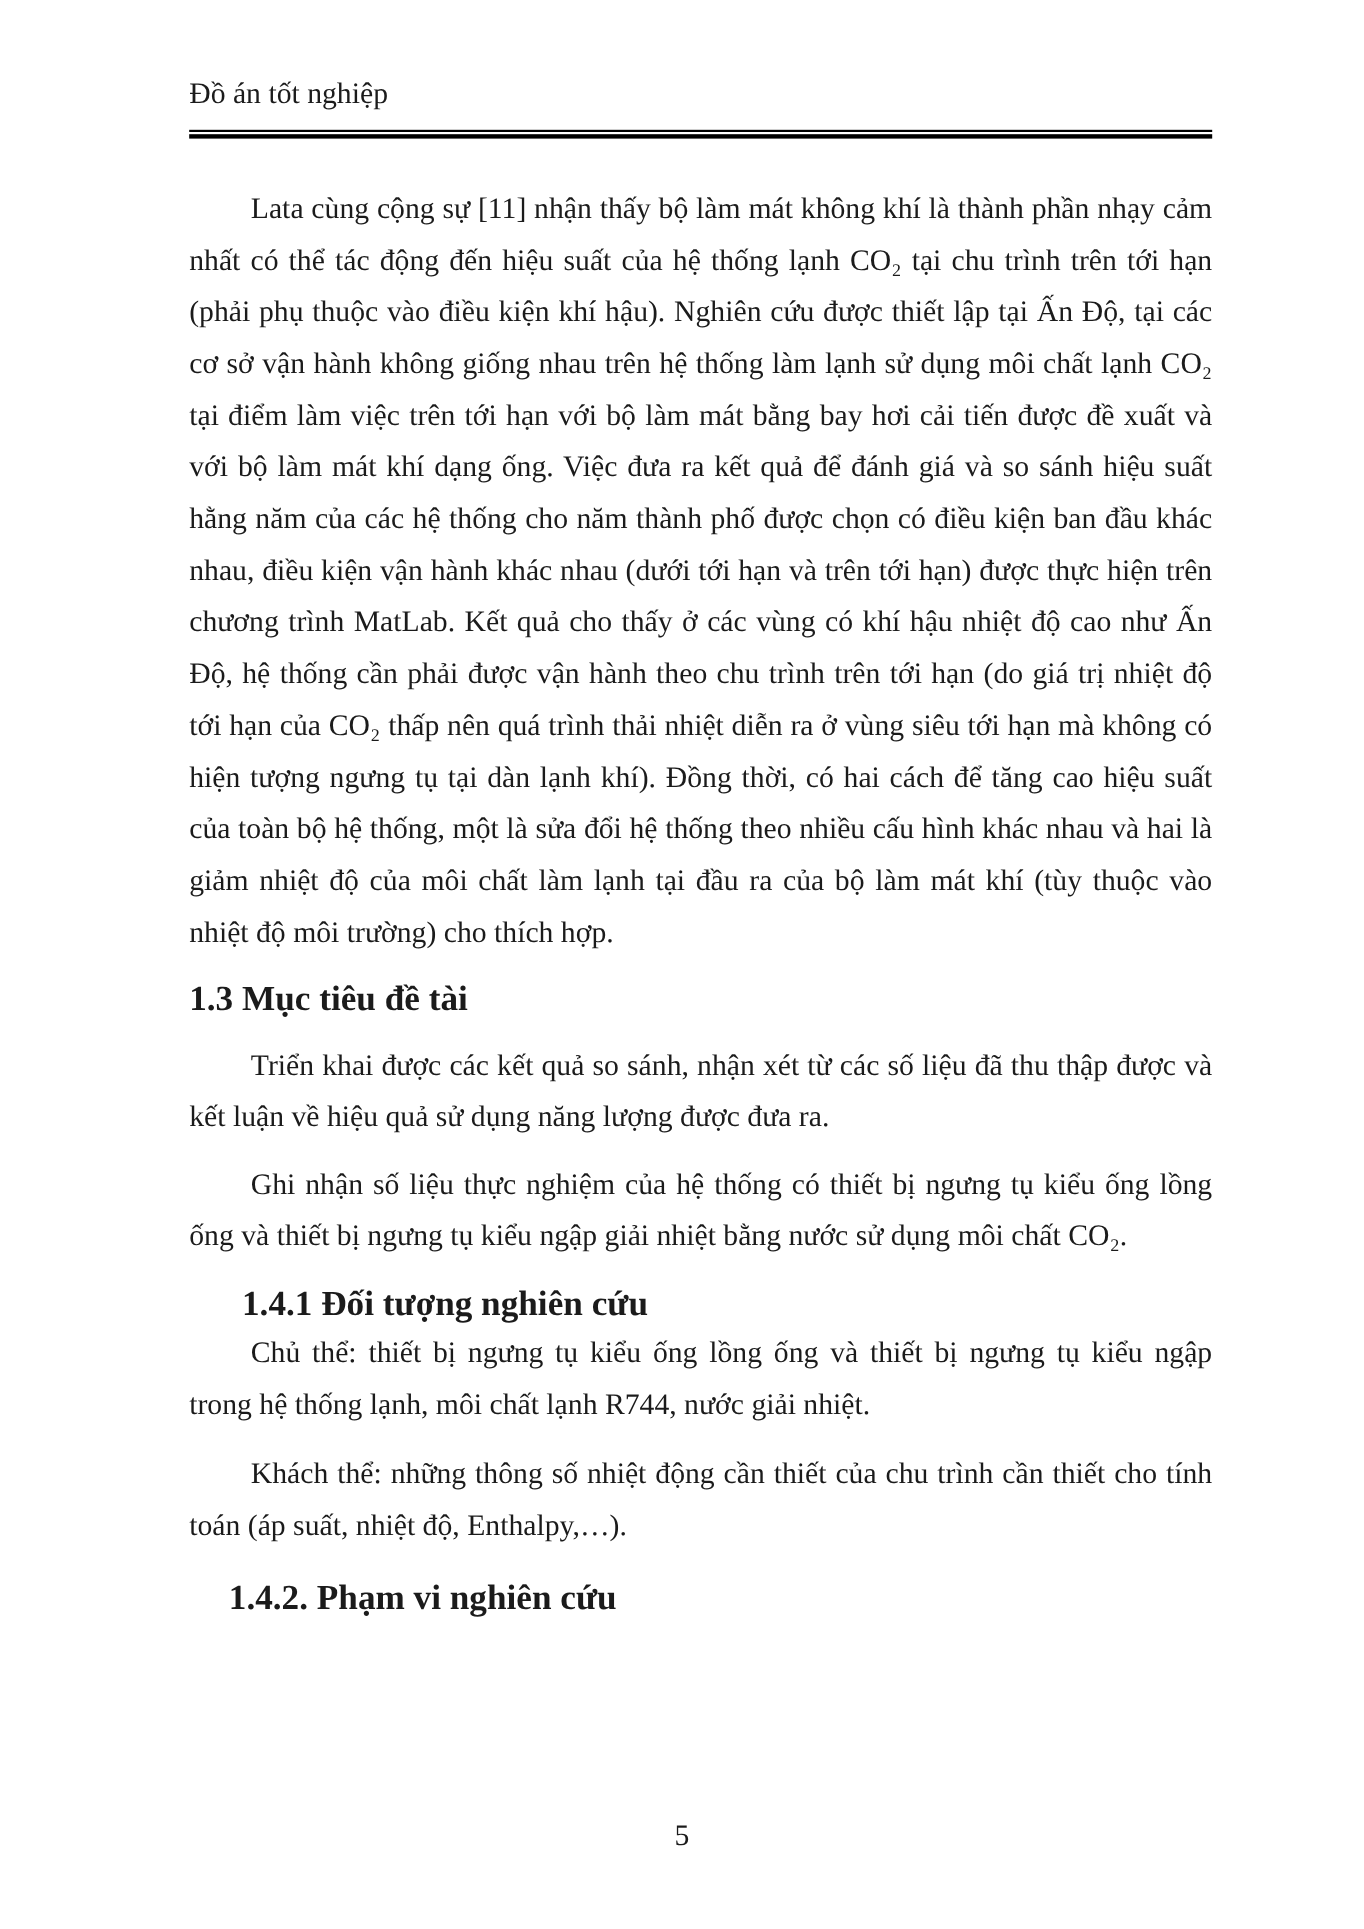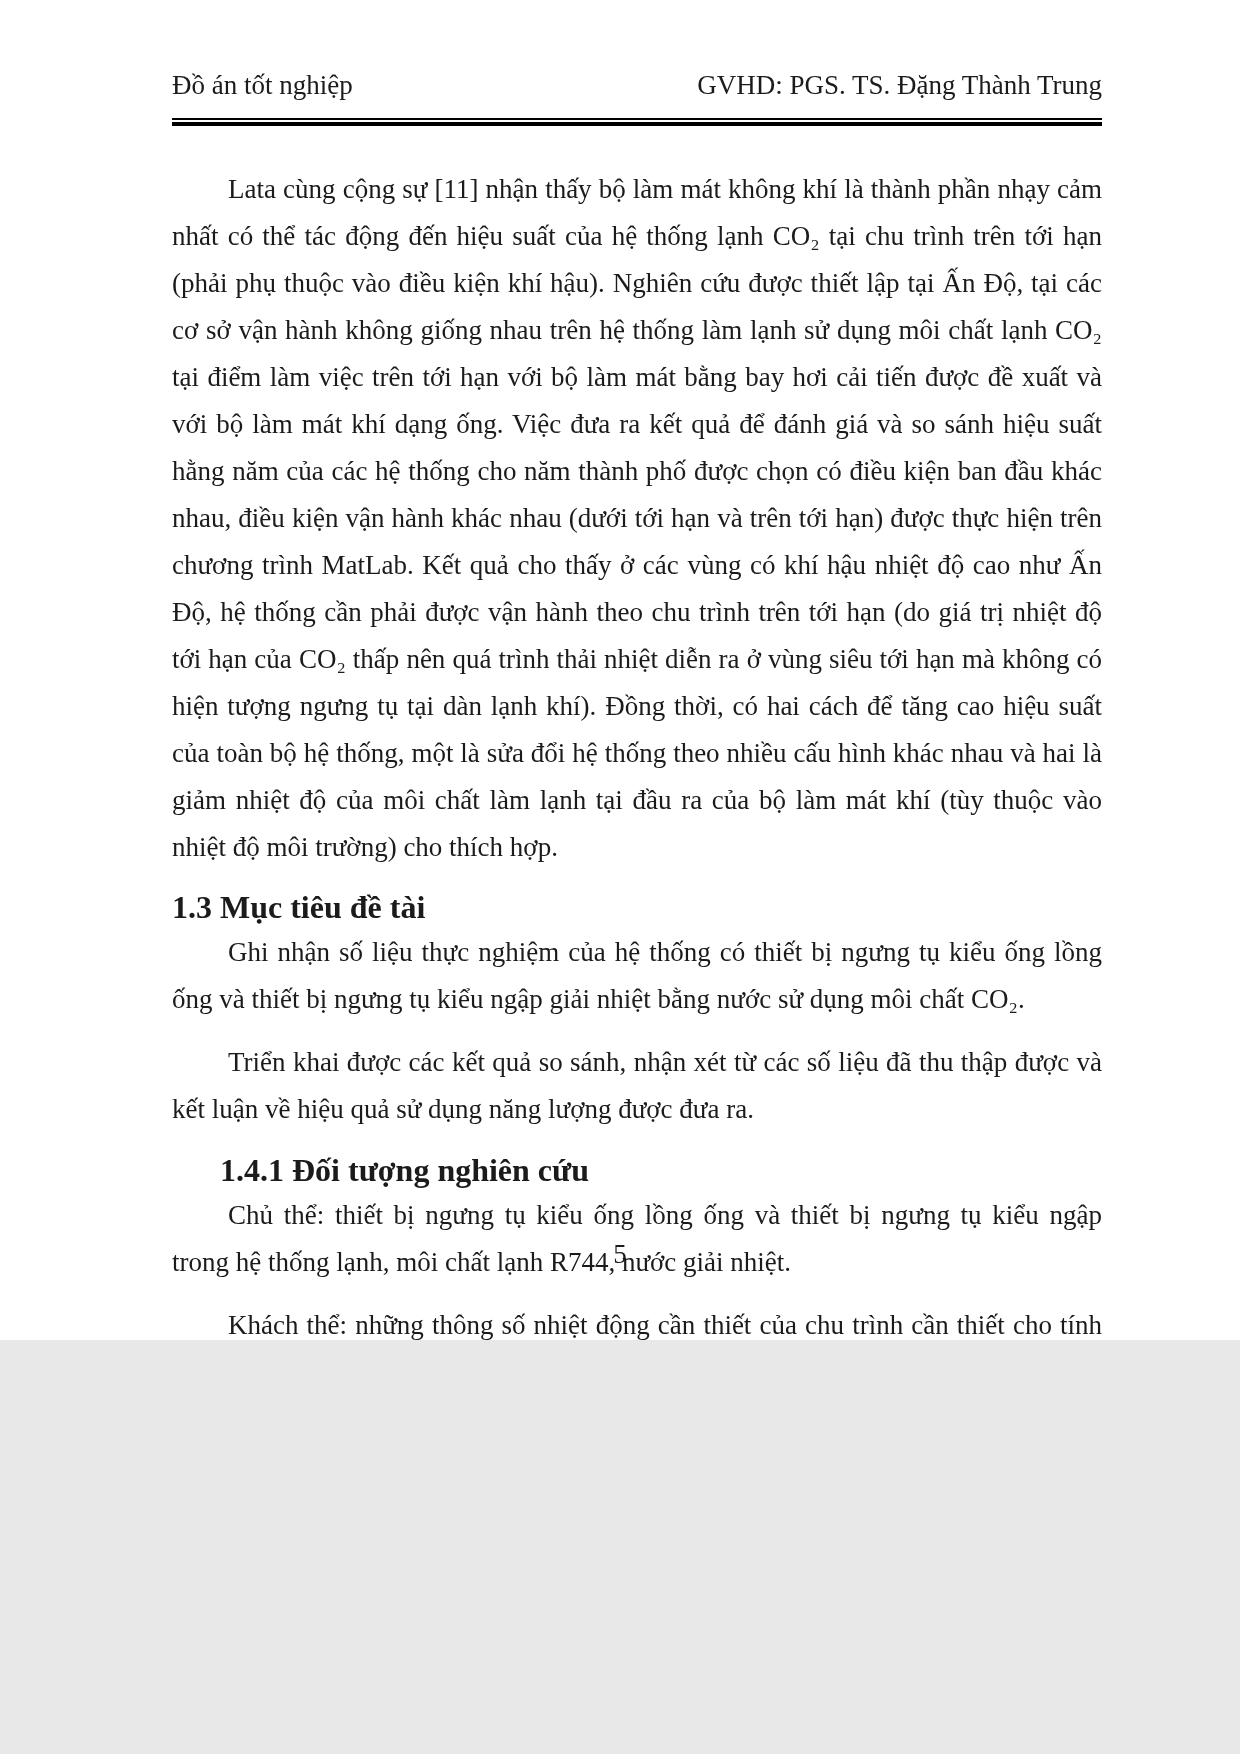--- a/index.html
+++ b/index.html
@@ -3,21 +3,21 @@
 <meta charset="utf-8">
 <style>
   html, body {
     margin: 0;
     padding: 0;
     background: #e8e8e8;
   }
   .page {
     position: relative;
     width: 1240px;
-    height: 1340px;
+    height: 1754px;
     margin: 0 auto;
     background: #ffffff;
     color: #1b1b1b;
     font-family: "Liberation Serif", "DejaVu Serif", serif;
     overflow: hidden;
   }
   .margins {
     padding: 0 138px 0 172px;
   }
   .header {
@@ -71,34 +71,33 @@
   }
 </style>
 </head>
 <body>
 
 <div class="page">
 
   <div class="margins">
     <div class="header">
       <span>Đồ án tốt nghiệp</span>
-      <span>GVHD: PGS. TS. Đặng Thành Trung</span>
     </div>
     <div class="header-rule"></div>
   </div>
 
   <div class="margins content">
 
     <p class="para first-para">Lata cùng cộng sự [11] nhận thấy bộ làm mát không khí là thành phần nhạy cảm nhất có thể tác động đến hiệu suất của hệ thống lạnh CO₂ tại chu trình trên tới hạn (phải phụ thuộc vào điều kiện khí hậu). Nghiên cứu được thiết lập tại Ấn Độ, tại các cơ sở vận hành không giống nhau trên hệ thống làm lạnh sử dụng môi chất lạnh CO₂ tại điểm làm việc trên tới hạn với bộ làm mát bằng bay hơi cải tiến được đề xuất và với bộ làm mát khí dạng ống. Việc đưa ra kết quả để đánh giá và so sánh hiệu suất hằng năm của các hệ thống cho năm thành phố được chọn có điều kiện ban đầu khác nhau, điều kiện vận hành khác nhau (dưới tới hạn và trên tới hạn) được thực hiện trên chương trình MatLab. Kết quả cho thấy ở các vùng có khí hậu nhiệt độ cao như Ấn Độ, hệ thống cần phải được vận hành theo chu trình trên tới hạn (do giá trị nhiệt độ tới hạn của CO₂ thấp nên quá trình thải nhiệt diễn ra ở vùng siêu tới hạn mà không có hiện tượng ngưng tụ tại dàn lạnh khí). Đồng thời, có hai cách để tăng cao hiệu suất của toàn bộ hệ thống, một là sửa đổi hệ thống theo nhiều cấu hình khác nhau và hai là giảm nhiệt độ của môi chất làm lạnh tại đầu ra của bộ làm mát khí (tùy thuộc vào nhiệt độ môi trường) cho thích hợp.</p>
 
     <h2 class="hd hd-13">1.3 Mục tiêu đề tài</h2>
 
+    <p class="para spaced">Triển khai được các kết quả so sánh, nhận xét từ các số liệu đã thu thập được và kết luận về hiệu quả sử dụng năng lượng được đưa ra.</p>
+
     <p class="para">Ghi nhận số liệu thực nghiệm của hệ thống có thiết bị ngưng tụ kiểu ống lồng ống và thiết bị ngưng tụ kiểu ngập giải nhiệt bằng nước sử dụng môi chất CO₂.</p>
-
-    <p class="para spaced">Triển khai được các kết quả so sánh, nhận xét từ các số liệu đã thu thập được và kết luận về hiệu quả sử dụng năng lượng được đưa ra.</p>
 
 
     <h2 class="hd hd-141">1.4.1 Đối tượng nghiên cứu</h2>
 
     <p class="para">Chủ thể: thiết bị ngưng tụ kiểu ống lồng ống và thiết bị ngưng tụ kiểu ngập trong hệ thống lạnh, môi chất lạnh R744, nước giải nhiệt.</p>
 
     <p class="para spaced">Khách thể: những thông số nhiệt động cần thiết của chu trình cần thiết cho tính toán (áp suất, nhiệt độ, Enthalpy,…).</p>
 
     <h2 class="hd hd-142">1.4.2. Phạm vi nghiên cứu</h2>
 

